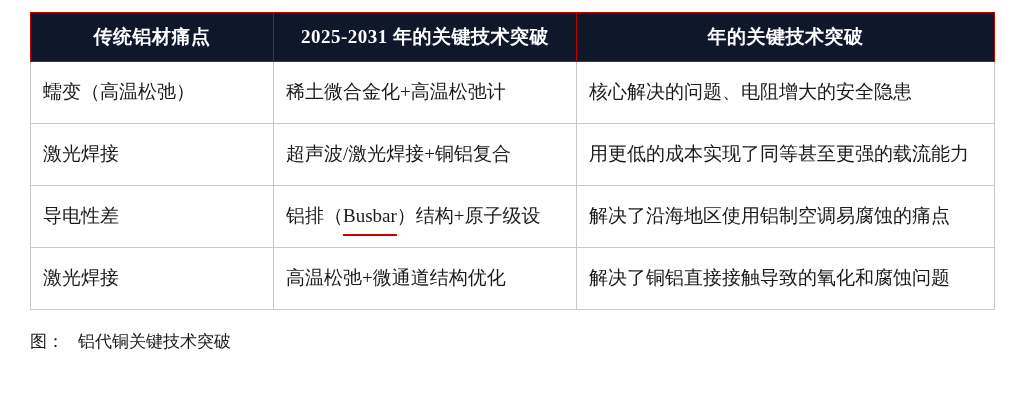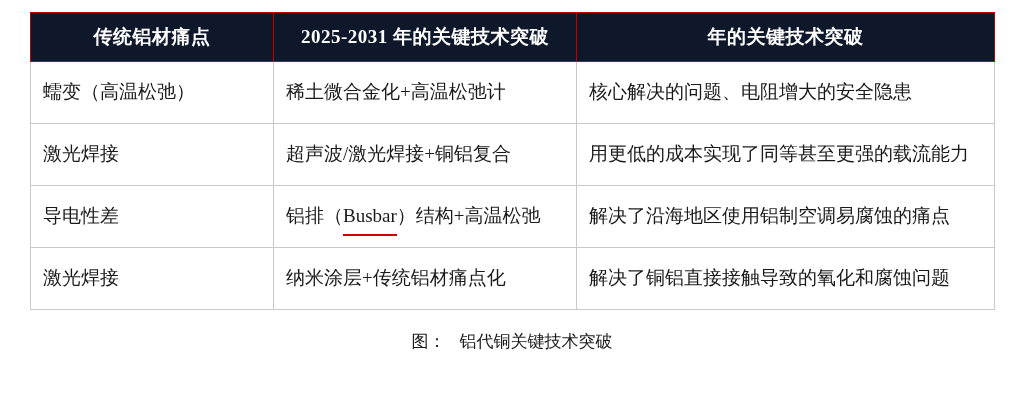--- a/index.html
+++ b/index.html
@@ -55,21 +55,21 @@
     box-sizing: border-box;
   }
   table.tech-table td.pain {
     white-space: nowrap;
   }
   .underline-red {
     border-bottom: 2px solid #cc0000;
     padding-bottom: 8px;
   }
   .caption {
-    text-align: center;
+    text-align: left;
     font-size: 17px;
     color: #1a1a1a;
     margin-top: 20px;
     font-family: "Liberation Serif", "DejaVu Serif", serif;
   }
   .caption .cap-label {
     margin-right: 14px;
   }
 </style>
 </head>
@@ -96,26 +96,26 @@
         <td><span>稀土微合金化+高温松弛</span><span>计</span></td>
         <td>核心解决的问题、电阻增大的安全隐患</td>
       </tr>
       <tr>
         <td class="pain">激光焊接</td>
         <td><span>超声波/激光焊接+铜铝复</span><span>合</span></td>
         <td>用更低的成本实现了同等甚至更强的载流能力</td>
       </tr>
       <tr>
         <td class="pain">导电性差</td>
-        <td><span>铝排（</span><span class="underline-red">Busbar</span><span>）结构+高温松弛</span></td>
+        <td><span>铝排（</span><span class="underline-red">Busbar</span><span>）结构+原子级设</span></td>
         <td>解决了沿海地区使用铝制空调易腐蚀的痛点</td>
       </tr>
       <tr>
         <td class="pain">激光焊接</td>
-        <td><span>纳米涂层+传统铝材痛点</span><span>化</span></td>
+        <td><span>高温松弛+微通道结构优</span><span>化</span></td>
         <td>解决了铜铝直接接触导致的氧化和腐蚀问题</td>
       </tr>
     </tbody>
   </table>
 
   <div class="caption">
     <span class="cap-label">图：</span><span>铝代铜关键技术突破</span>
   </div>
 
 </div>

